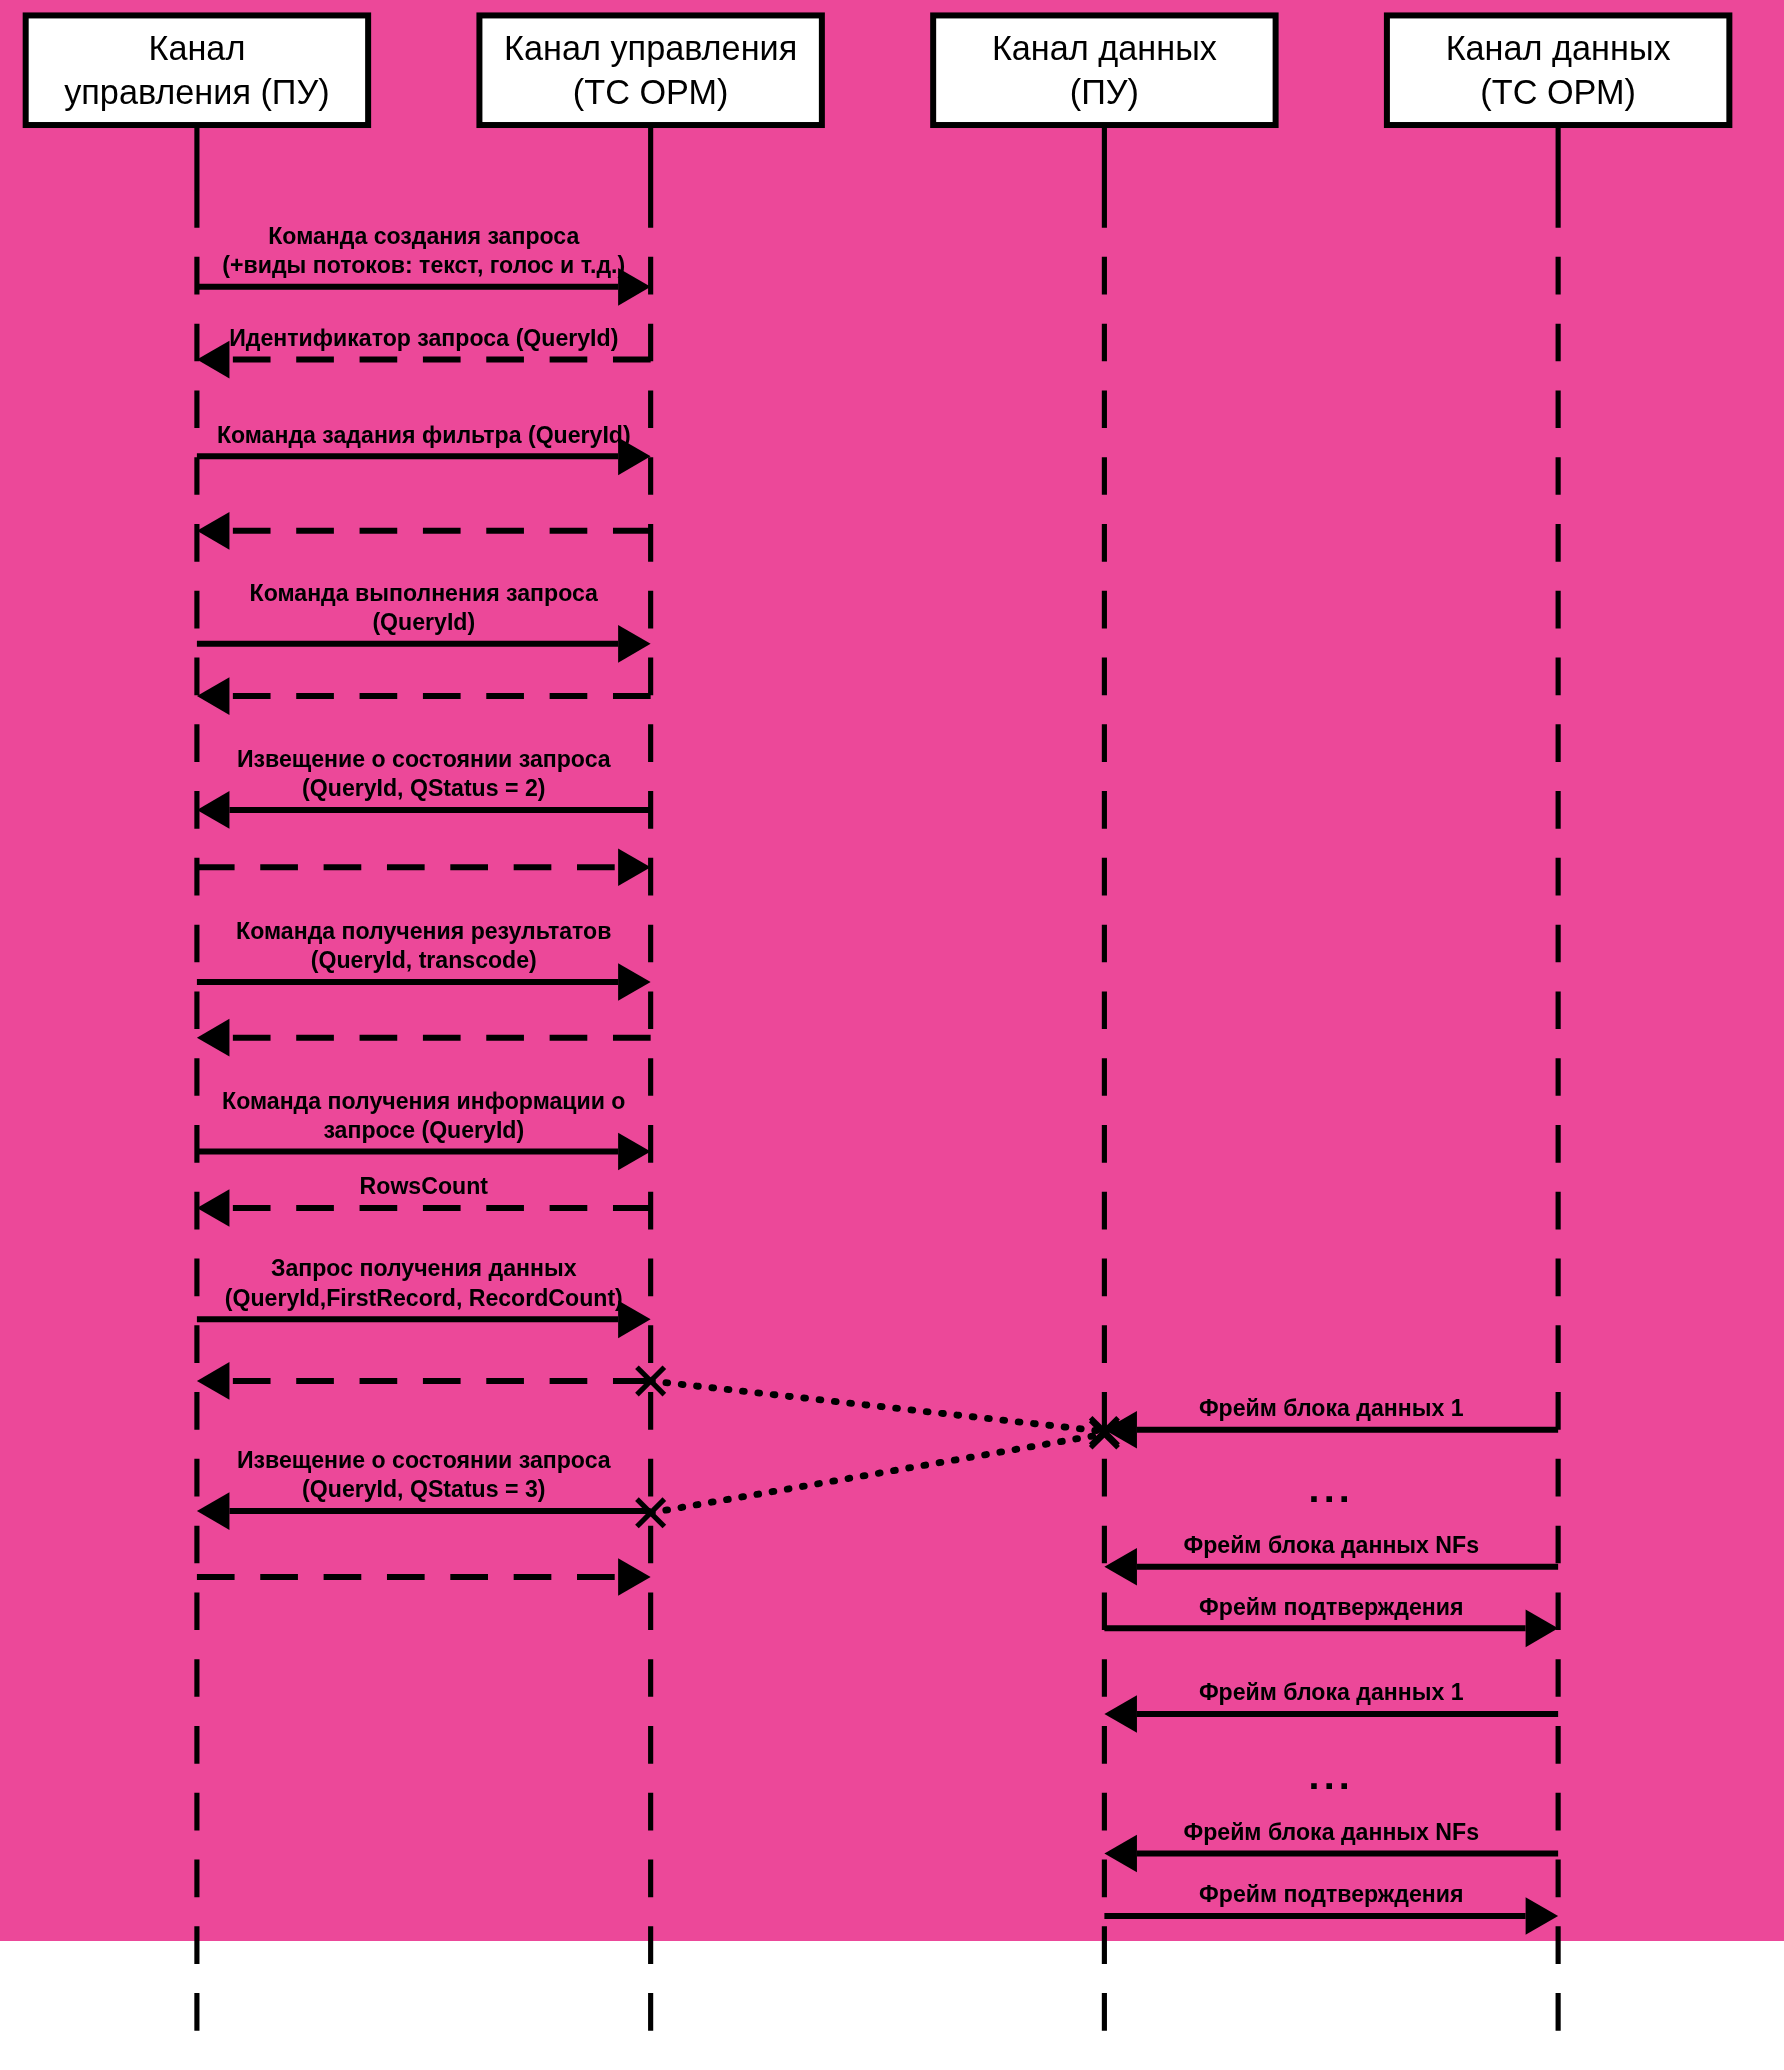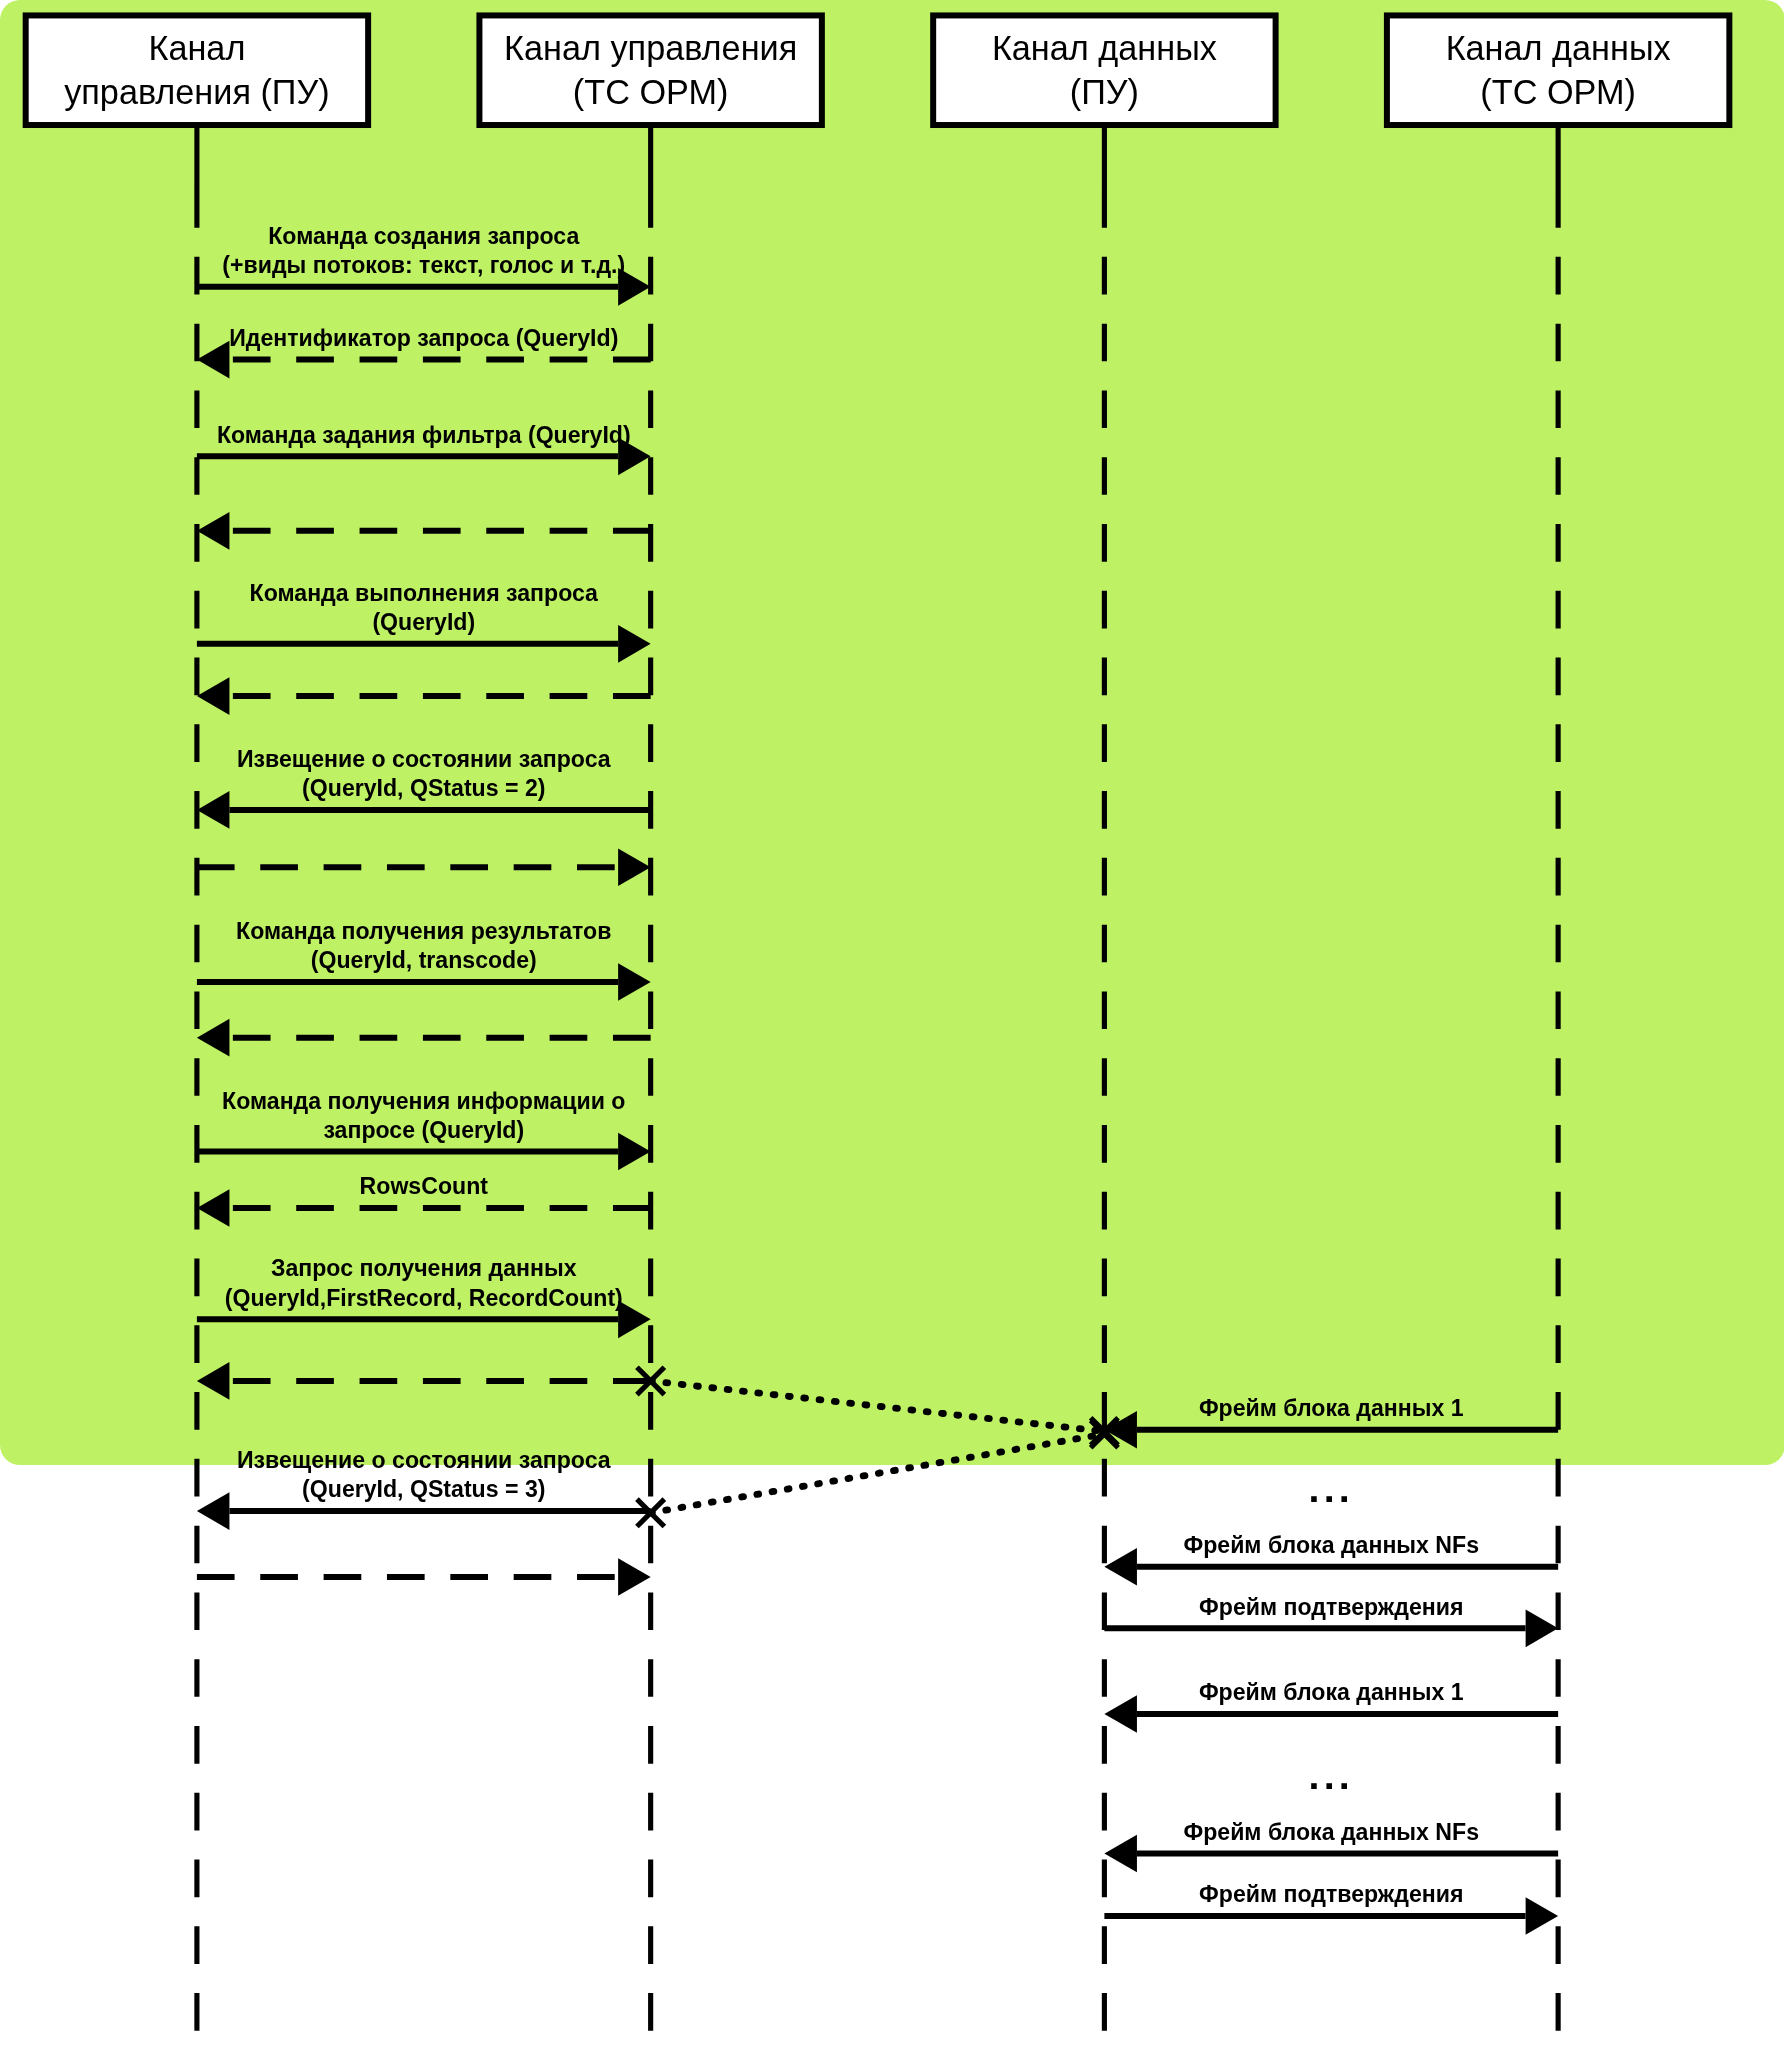--- a/index.html
+++ b/index.html
@@ -1,17 +1,17 @@
 <!DOCTYPE html>
 <html style="font-size:13.7px"><head>
 <meta charset="utf-8">
 <style>
   html,body{margin:0;padding:0;background:#ffffff;}
   body{width:1785px;height:2071px;overflow:hidden;font-family:"Liberation Sans",sans-serif;}
-  #diagram{position:relative;width:1785px;height:1465px;background:#bef264;border-radius:20px;}
+  #diagram{position:relative;width:1785px;height:1941px;background:#ec4899;}
   svg{display:block;}
   .lane-box{fill:#ffffff;stroke:#000000;stroke-width:7;}
   .lane-title{font-family:"Liberation Sans",sans-serif;font-size:40px;fill:#000;text-anchor:middle;}
   .lifeline{stroke:#000;stroke-width:6;fill:none;stroke-dasharray:44 34;}
   .lifeline-head{stroke:#000;stroke-width:6;fill:none;}
   .msg-solid{stroke:#000;stroke-width:7;fill:none;}
   .msg-dashed{stroke:#000;stroke-width:7;fill:none;stroke-dasharray:44 30;}
   .msg-dotted{stroke:#000;stroke-width:8;fill:none;stroke-dasharray:2 16;stroke-linecap:round;}
   .arrowhead{fill:#000;}
   .msg-label{font-family:"Liberation Sans",sans-serif;font-size:27px;fill:#000;text-anchor:middle;font-weight:700;}

